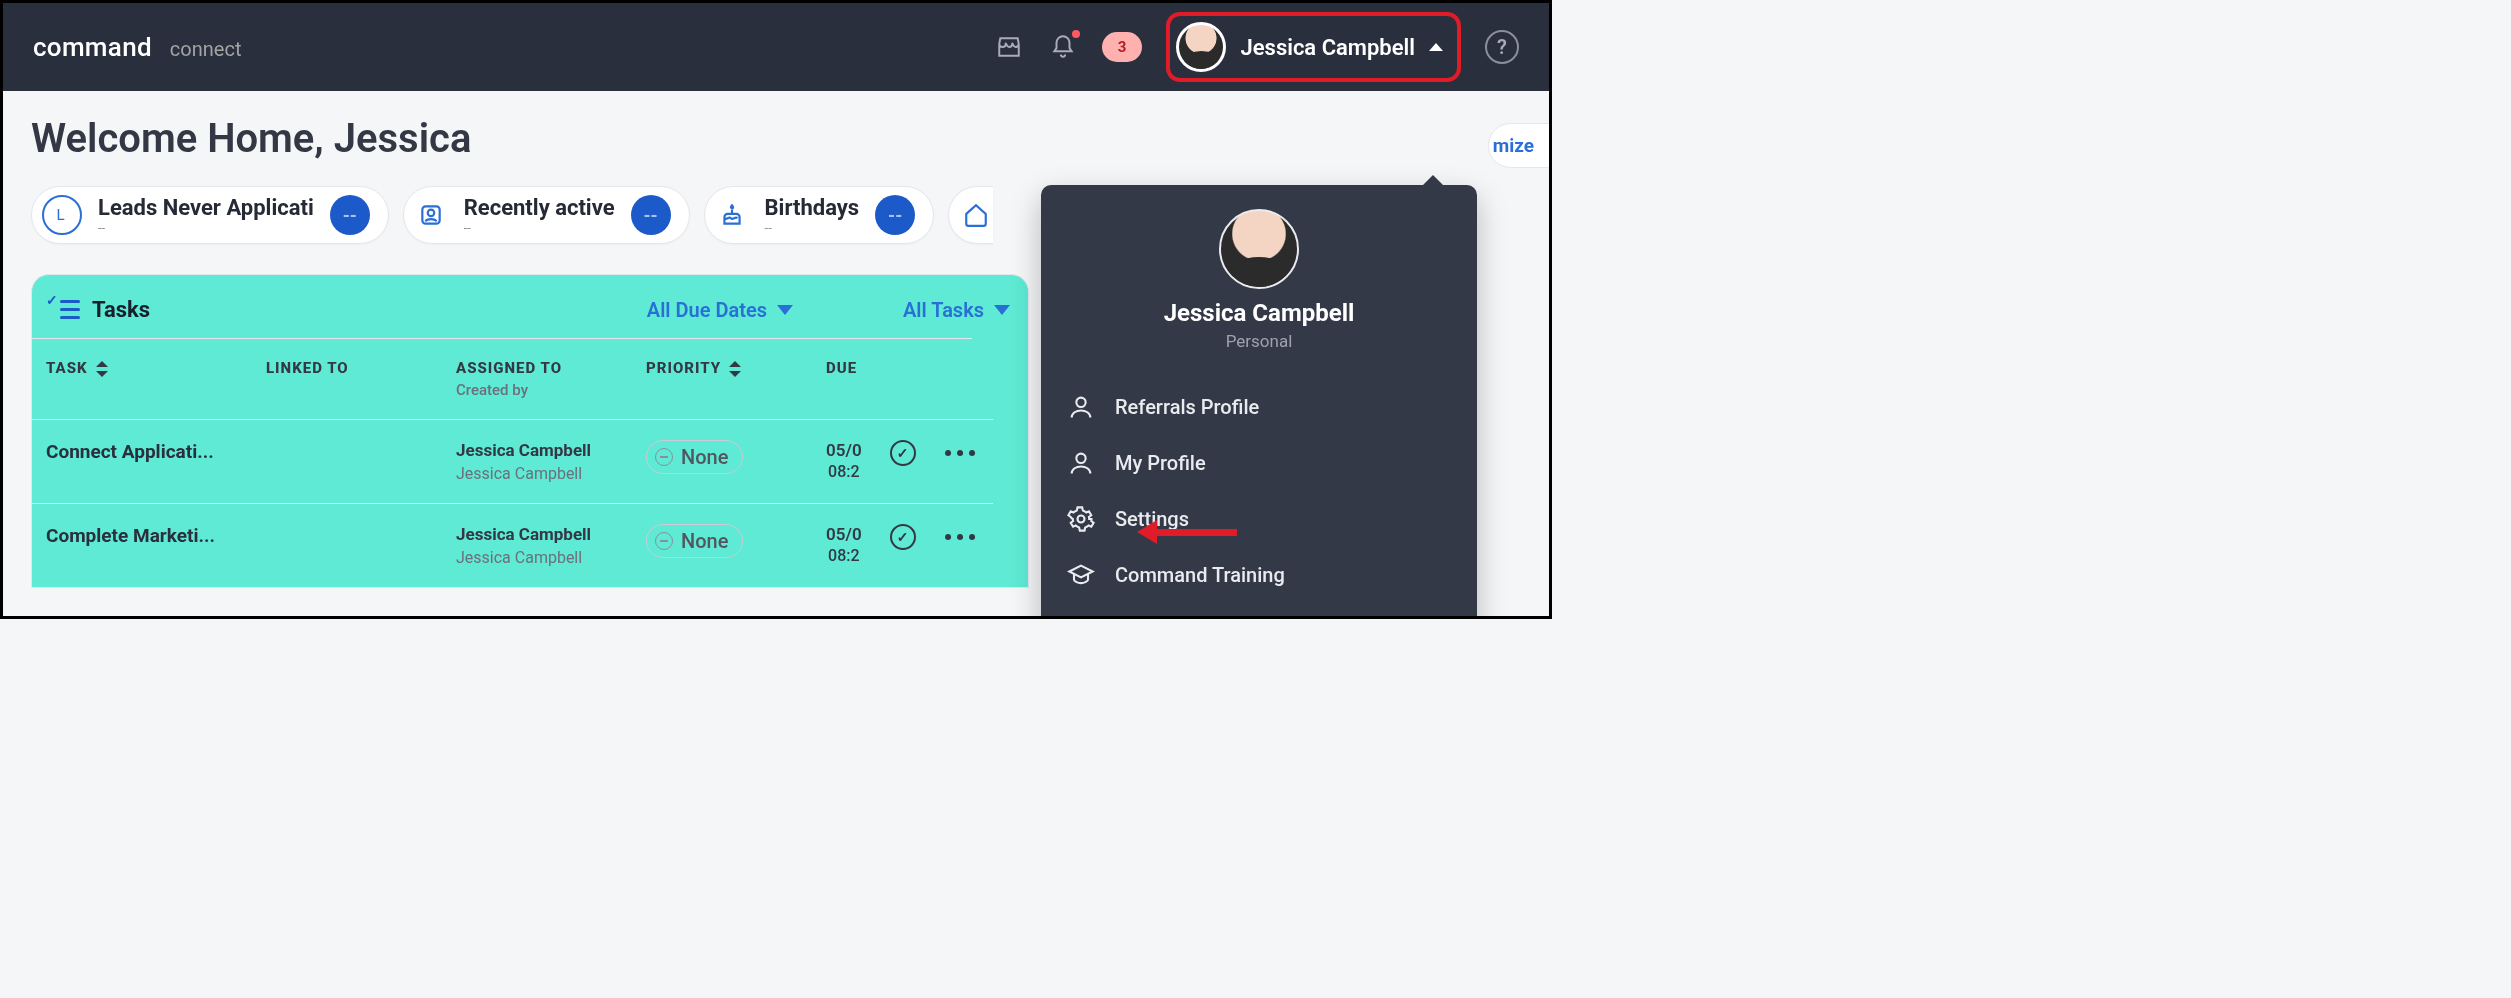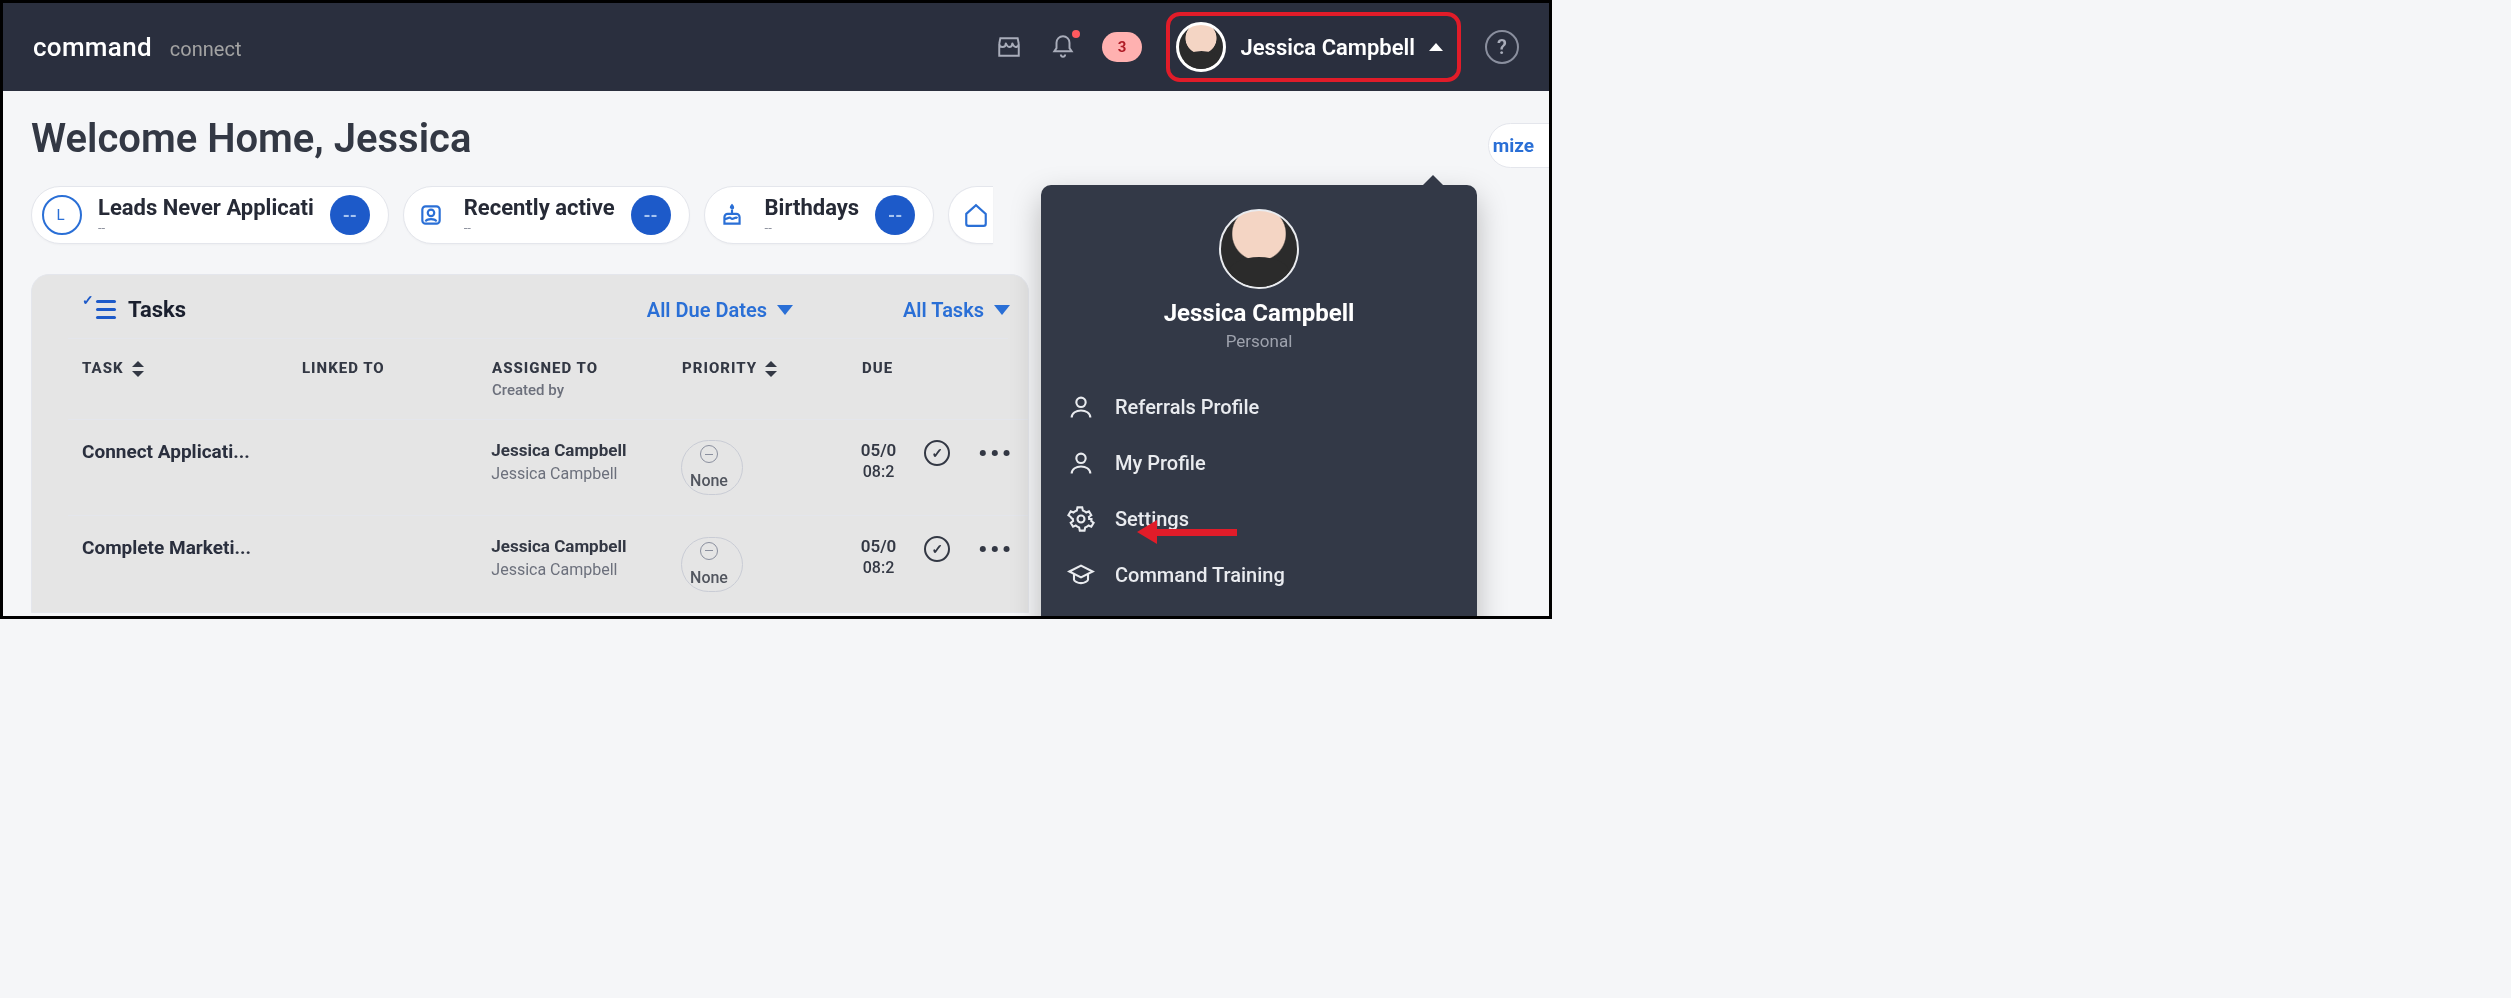--- a/index.html
+++ b/index.html
@@ -92,27 +92,26 @@
 .pill-count {
   width: 40px; height: 40px; border-radius: 50%;
   background: #1d5ac9; color: #a7c4f0;
   display: flex; align-items: center; justify-content: center;
   font-size: 18px; font-weight: 700;
 }
 .pill.stub { padding-right: 0; border-right: none; border-radius: 999px 0 0 999px; }
 
 
 .tasks-card {
-  background: #e5e5e5;
+  background: #5eead4;
   border: 1px solid #e4e6ec;
   border-radius: 18px 18px 0 0;
   overflow: hidden;
   width: 998px;
   position: relative;
-  padding-left: 36px;
 }
 .tasks-head {
   display: flex; align-items: center;
   padding: 22px 18px 16px 18px;
 }
 .tasks-title-wrap { display: flex; align-items: center; gap: 12px; }
 .tasks-title { font-size: 22px; font-weight: 700; }
 .task-list-icon { width: 30px; height: 24px; position: relative; }
 .task-list-icon span { position:absolute; left:10px; right:0; height:3px; background:#1d5ac9; border-radius:2px; }
 .task-list-icon span:nth-child(1){ top:2px; }
@@ -147,21 +146,21 @@
 .col-check { width: 50px; }
 .col-more { width: 50px; }
 
 .task-name { font-size: 19px; font-weight: 700; color: #2a2f3e; white-space: nowrap; overflow: hidden; text-overflow: ellipsis; max-width: 200px; }
 .assigned-name { font-size: 17px; font-weight: 700; color: #333844; }
 .created-by { font-size: 16px; color: #6c707c; margin-top: 4px; }
 .priority-pill {
   display: inline-flex; align-items: center; gap: 8px;
   border: 1.5px solid #c9ccd5; border-radius: 999px;
   padding: 4px 14px 4px 8px;
-  font-size: 16px; color: #52565f; font-weight: 500; flex-direction: column;
+  font-size: 20px; color: #52565f; font-weight: 500;
 }
 .priority-pill .minus { width:18px; height:18px; border:1.5px solid #8a8f9e; border-radius:50%; display:flex; align-items:center; justify-content:center; }
 .priority-pill .minus::after { content:""; width:8px; height:1.5px; background:#8a8f9e; }
 .due-cell { font-size: 17px; font-weight: 600; color:#333844; white-space:nowrap; }
 .due-time { font-size: 16px; color: #333844; font-weight:500; margin-top:2px;text-align:center; }
 .check-circ { width:26px; height:26px; border:2px solid #333844; border-radius:50%; display:flex; align-items:center; justify-content:center; cursor:pointer; }
 .check-circ::after { content:"✓"; font-size:14px; font-weight:900; color:#333844; }
 .more-dots { font-size:24px; font-weight:900; letter-spacing:3px; color:#333844; cursor:pointer; }
 
 .customize-btn {

